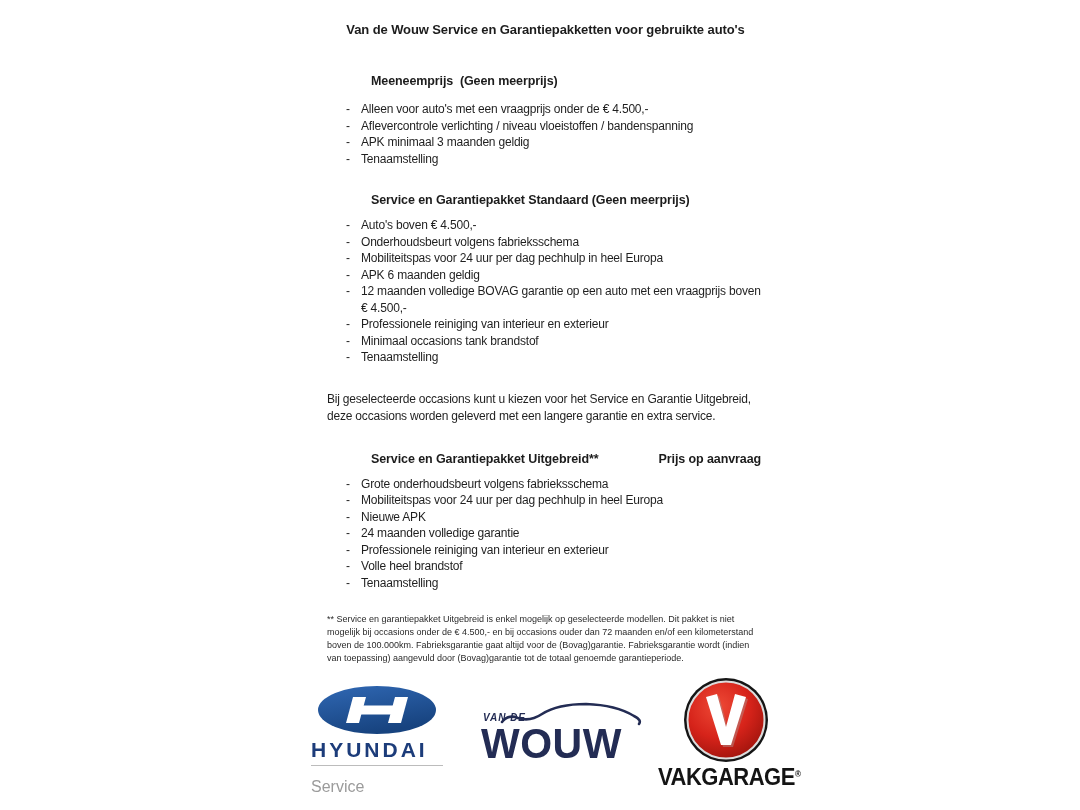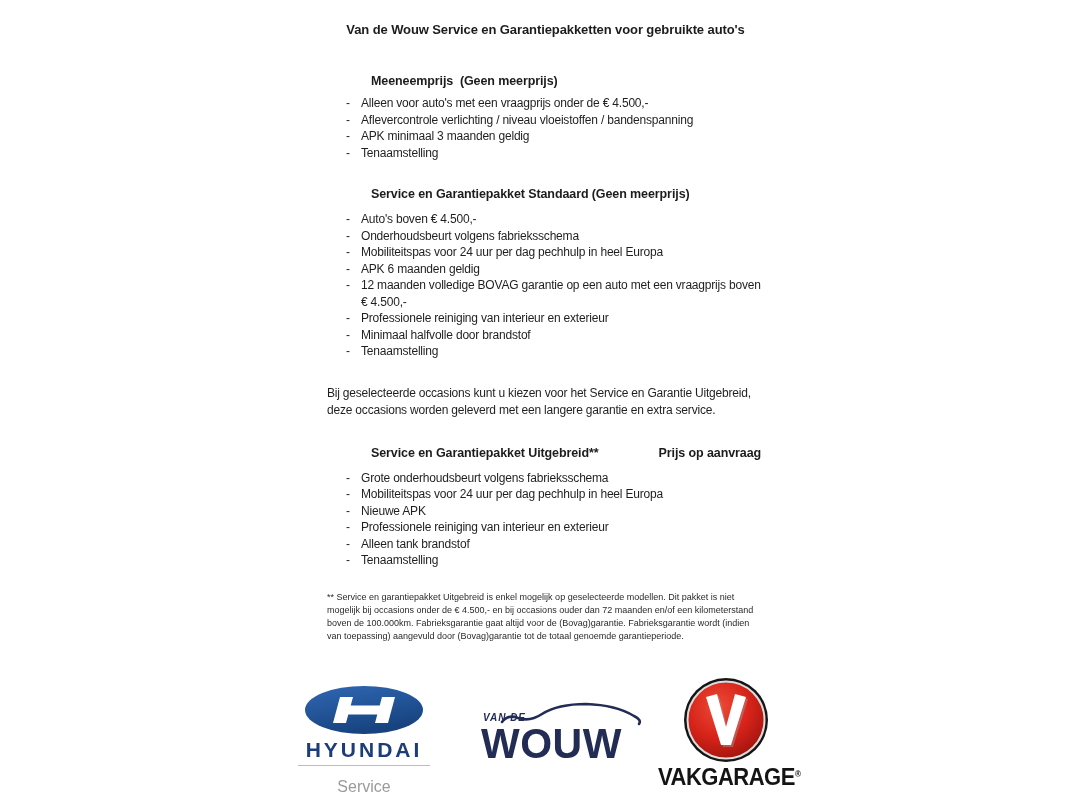--- a/index.html
+++ b/index.html
@@ -35,21 +35,21 @@
     letter-spacing: -0.1px;
     white-space: pre-wrap;
     line-height: 17px;
     margin-left: 44px;
   }
   .h-meeneem   { margin-top: 36px; }
   .h-standaard { margin-top: 25px; }
   .heading-row { margin-top: 26px; display: flex; gap: 16px; }
   .list {
     list-style: none;
-    margin-top: 5px;
+    margin-top: 11px;
     padding-left: 19px;
   }
   .list li {
     position: relative;
     padding-left: 15px;
     font-size: 12px;
     letter-spacing: -0.2px;
     line-height: 16.5px;
     color: #1f1f1f;
   }
@@ -70,21 +70,21 @@
   }
   .footnote {
     margin-top: 22px;
     font-size: 9px;
     line-height: 13px;
     letter-spacing: 0;
     color: #2a2a2a;
   }
   
   .logo { position: absolute; }
-  .logo-hyundai { left: 298px; top: 684px; width: 132px; text-align: center; }
+  .logo-hyundai { left: 311px; top: 684px; width: 132px; text-align: left; }
   .hyundai-oval { display: block; margin: 0 auto; }
   .hyundai-name {
     margin-top: 2px;
     font-size: 21px;
     font-weight: bold;
     letter-spacing: 3px;
     color: #1c3c7a;
     transform: scaleY(0.95);
   }
   .hyundai-divider {
@@ -151,36 +151,37 @@
     </ul>
 
     <div class="heading h-standaard">Service en Garantiepakket Standaard (Geen meerprijs)</div>
     <ul class="list list-standaard">
       <li>Auto's boven € 4.500,-</li>
       <li>Onderhoudsbeurt volgens fabrieksschema</li>
       <li>Mobiliteitspas voor 24 uur per dag pechhulp in heel Europa</li>
       <li>APK 6 maanden geldig</li>
       <li>12 maanden volledige BOVAG garantie op een auto met een vraagprijs boven € 4.500,-</li>
       <li>Professionele reiniging van interieur en exterieur</li>
-      <li>Minimaal halfvolle door brandstof</li>
+      <li>Minimaal occasions tank brandstof</li>
       <li>Tenaamstelling</li>
     </ul>
 
     <div class="para">Bij geselecteerde occasions kunt u kiezen voor het Service en Garantie Uitgebreid, deze occasions worden geleverd met een langere garantie en extra service.</div>
 
     <div class="heading-row">
       <div class="heading">Service en Garantiepakket Uitgebreid**</div>
       <div class="heading">Prijs op aanvraag</div>
     </div>
     <ul class="list list-uitgebreid">
       <li>Grote onderhoudsbeurt volgens fabrieksschema</li>
       <li>Mobiliteitspas voor 24 uur per dag pechhulp in heel Europa</li>
       <li>Nieuwe APK</li>
+      <li>24 maanden volledige garantie</li>
       <li>Professionele reiniging van interieur en exterieur</li>
-      <li>Alleen tank brandstof</li>
+      <li>Volle heel brandstof</li>
       <li>Tenaamstelling</li>
     </ul>
 
     <div class="footnote">** Service en garantiepakket Uitgebreid is enkel mogelijk op geselecteerde modellen. Dit pakket is niet mogelijk bij occasions onder de € 4.500,- en bij occasions ouder dan 72 maanden en/of een kilometerstand boven de 100.000km.  Fabrieksgarantie gaat altijd voor de (Bovag)garantie. Fabrieksgarantie wordt (indien van toepassing) aangevuld door (Bovag)garantie tot de totaal genoemde garantieperiode.</div>
   </div>
 
   <div class="logo logo-hyundai">
     <svg class="hyundai-oval" width="124" height="52" viewBox="0 0 124 52">
       <defs>
         <linearGradient id="hg" x1="0" y1="0" x2="0.4" y2="1">

